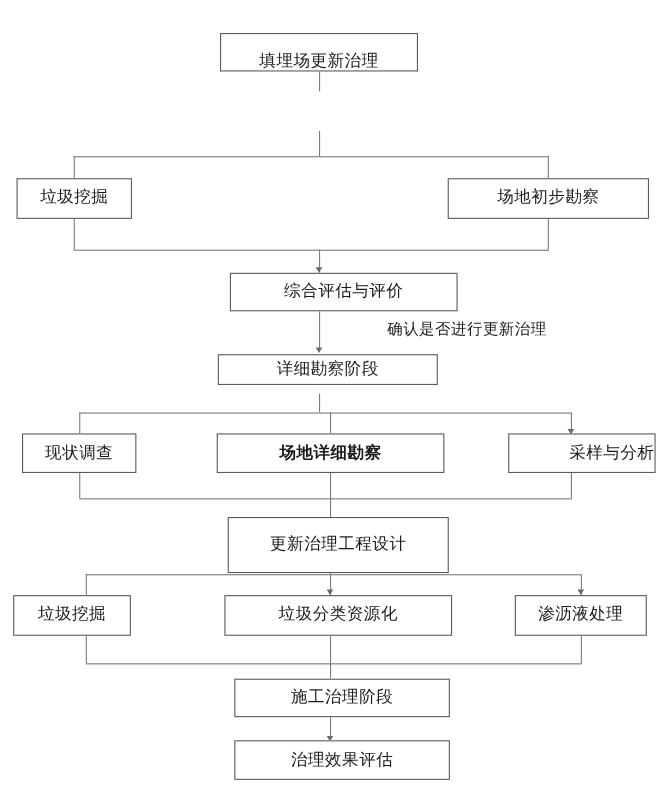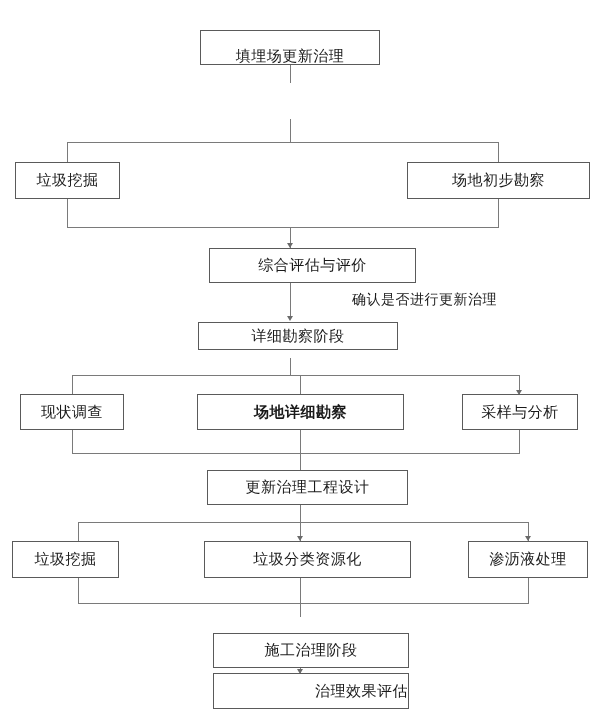--- a/index.html
+++ b/index.html
@@ -134,43 +134,43 @@
   </div>
 
   <div class="node" style="left:20px; top:394px; width:104px; height:36px;">
     <span class="node-label">现状调查</span>
   </div>
 
   <div class="node" style="left:197px; top:394px; width:207px; height:36px;font-weight:bold;">
     <span class="node-label">场地详细勘察</span>
   </div>
 
-  <div class="node" style="left:462px; top:394px; width:116px; height:36px;">
+  <div class="node" style="left:462px; top:394px; width:134px; height:36px;justify-content:flex-end;">
     <span class="node-label">采样与分析</span>
   </div>
 
-  <div class="node" style="left:207px; top:470px; width:201px; height:35px;">
+  <div class="node" style="left:207px; top:470px; width:201px; height:51px;">
     <span class="node-label">更新治理工程设计</span>
   </div>
 
   <div class="node" style="left:12px; top:541px; width:107px; height:37px;">
     <span class="node-label">垃圾挖掘</span>
   </div>
 
   <div class="node" style="left:204px; top:541px; width:207px; height:37px;">
     <span class="node-label">垃圾分类资源化</span>
   </div>
 
   <div class="node" style="left:468px; top:541px; width:120px; height:37px;justify-content:center;">
     <span class="node-label">渗沥液处理</span>
   </div>
 
-  <div class="node" style="left:213px; top:617px; width:196px; height:35px;margin-top:16px;">
+  <div class="node" style="left:213px; top:617px; width:196px; height:35px;">
     <span class="node-label">施工治理阶段</span>
   </div>
 
-  <div class="node" style="left:213px; top:673px; width:196px; height:36px;justify-content:flex-end;">
+  <div class="node" style="left:213px; top:673px; width:196px; height:36px;">
     <span class="node-label">治理效果评估</span>
   </div>
 
   <div class="annotation" style="left:352px; top:291px;">确认是否进行更新治理</div>
 
 </div>
 
 </body></html>

